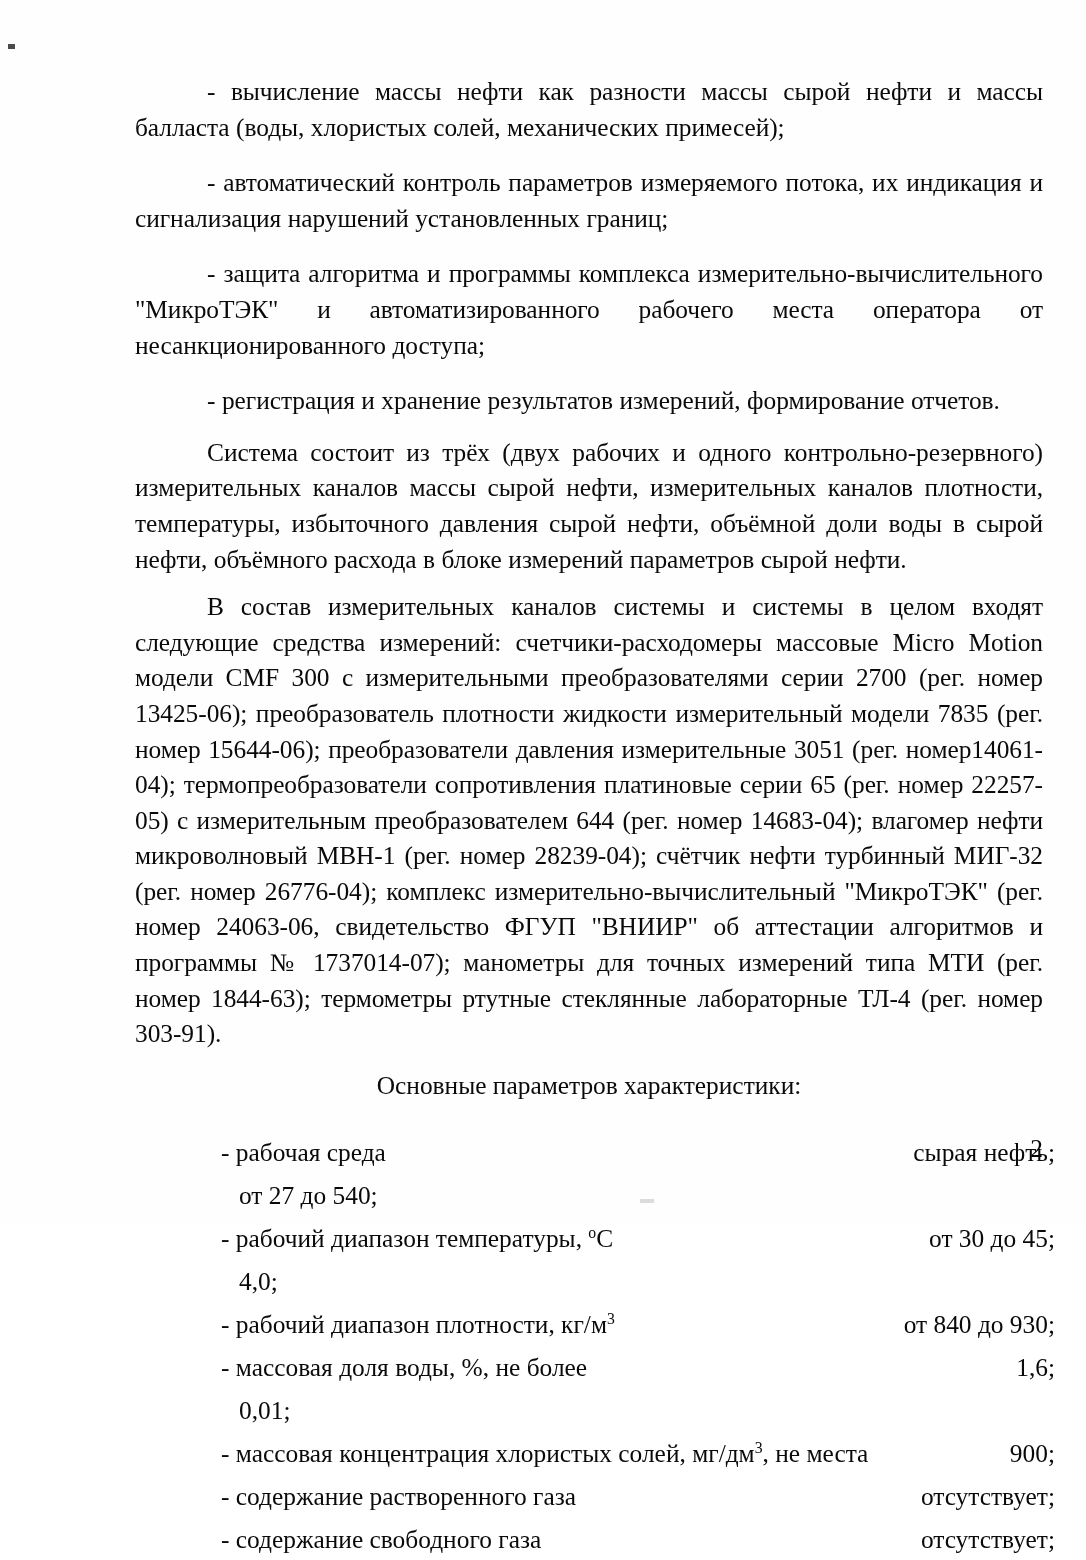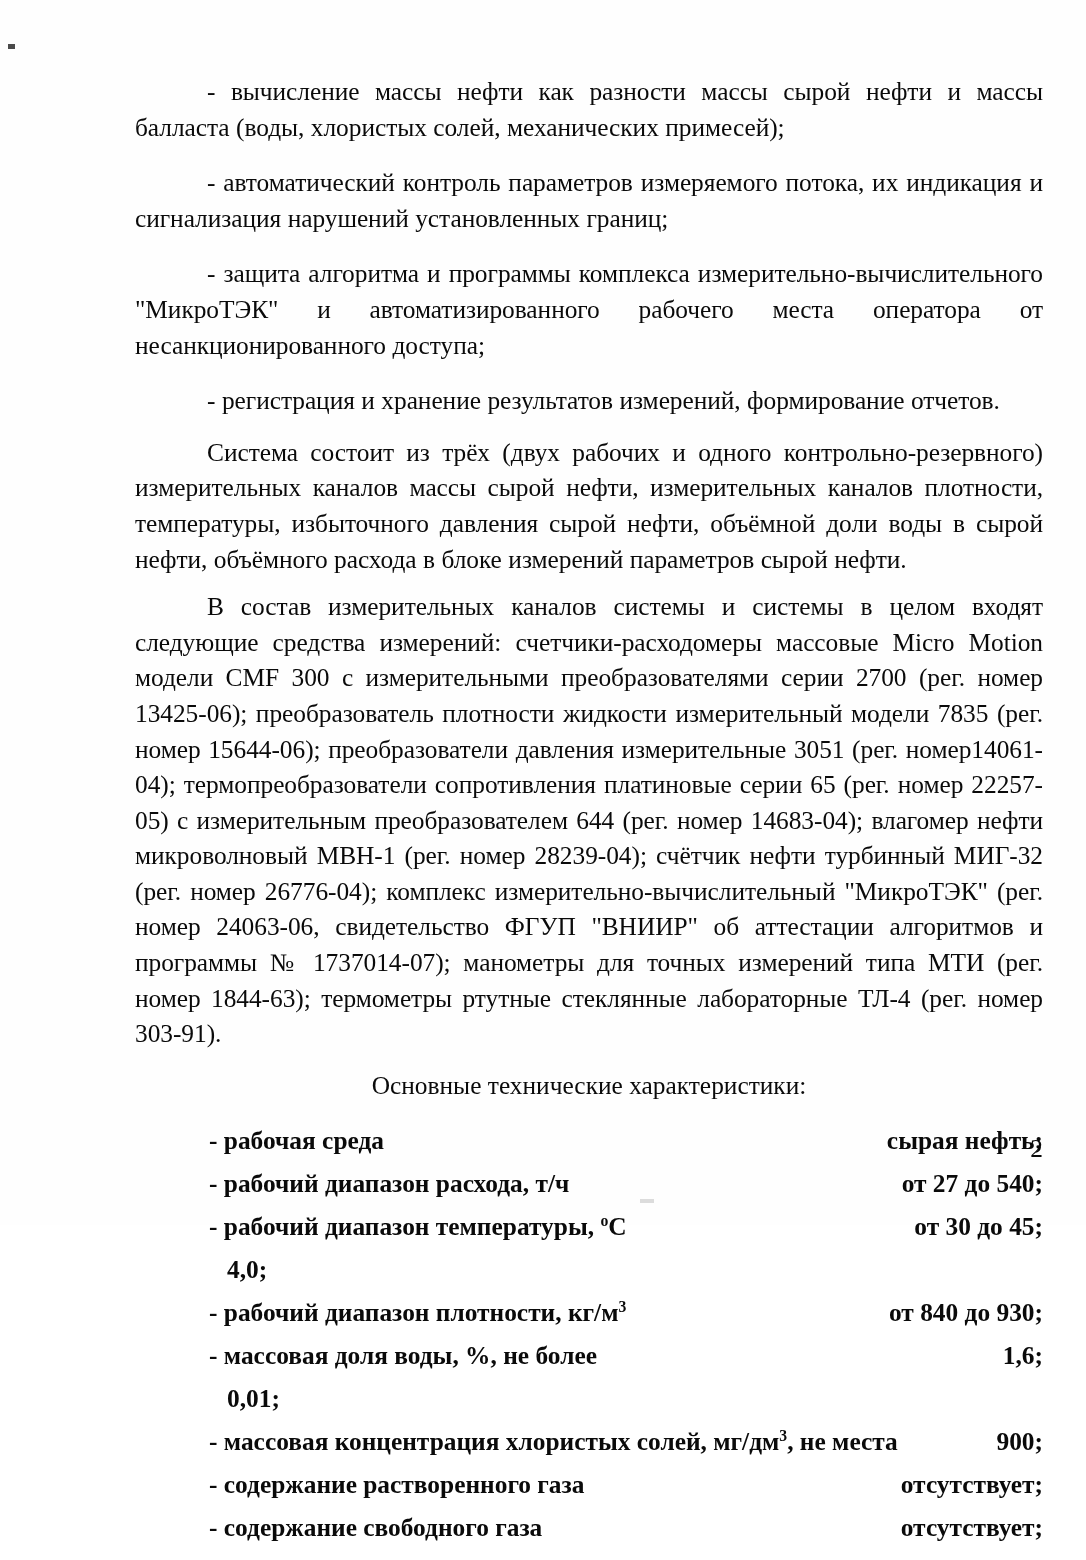--- a/index.html
+++ b/index.html
@@ -59,25 +59,24 @@
 
   h2.section-heading {
     margin: 0;
     font-size: 25.4px;
     line-height: 35.6px;
     font-weight: normal;
     text-align: center;
   }
 
   .spec-list {
-    margin: 0;
+    margin: 12px;
     padding: 0;
     list-style: none;
     width: 908px;
-    font-weight: bold;
   }
 
   .spec-row {
     display: flex;
     align-items: baseline;
     justify-content: space-between;
     font-size: 25.4px;
     line-height: 43px;
     padding-left: 74px;
     box-sizing: border-box;
@@ -136,32 +135,31 @@
 
     <p class="para">- регистрация и хранение результатов измерений, формирование отчетов.</p>
     <div class="gap-16"></div>
 
     <p class="para">Система состоит из трёх (двух рабочих и одного контрольно-резервного) измерительных каналов массы сырой нефти, измерительных каналов плотности, температуры, избыточного давления сырой нефти, объёмной доли воды в сырой нефти, объёмного расхода в блоке измерений параметров сырой нефти.</p>
     <div class="gap-12"></div>
 
     <p class="para">В состав измерительных каналов системы и системы в целом входят следующие средства измерений: счетчики-расходомеры массовые  Micro Motion  модели CMF 300 с измерительными преобразователями серии 2700 (рег. номер 13425-06); преобразователь плотности жидкости измерительный модели 7835 (рег. номер 15644-06); преобразователи давления измерительные 3051 (рег. номер14061-04); термопреобразователи сопротивления платиновые серии 65 (рег. номер 22257-05) с измерительным преобразователем 644 (рег. номер 14683-04); влагомер нефти микроволновый МВН-1 (рег. номер 28239-04); счётчик нефти турбинный МИГ-32 (рег. номер 26776-04); комплекс измерительно-вычислительный "МикроТЭК" (рег. номер 24063-06, свидетельство ФГУП "ВНИИР" об аттестации алгоритмов и программы № 1737014-07); манометры для точных измерений типа МТИ (рег. номер 1844-63); термометры ртутные стеклянные лабораторные ТЛ-4 (рег. номер 303-91).</p>
     <div class="gap-16"></div>
 
-    <h2 class="section-heading">Основные технические характеристики:</h2>
+    <h2 class="section-heading">Основные параметров характеристики:</h2>
     <div class="gap-16"></div>
 
     <ul class="spec-list">
 
       <li class="spec-row">
         <span class="spec-label">- рабочая среда</span>
         <span class="spec-value">сырая нефть;</span>
       </li>
 
       <li class="spec-row">
-        <span class="spec-label">- рабочий диапазон расхода, т/ч</span>
         <span class="spec-value">от 27 до 540;</span>
       </li>
 
       <li class="spec-row">
         <span class="spec-label"><span>- рабочий диапазон температуры, </span><sup>o</sup><span>C</span></span>
         <span class="spec-value">от 30 до 45;</span>
       </li>
 
       <li class="spec-row">
         <span class="spec-value">4,0;</span>

